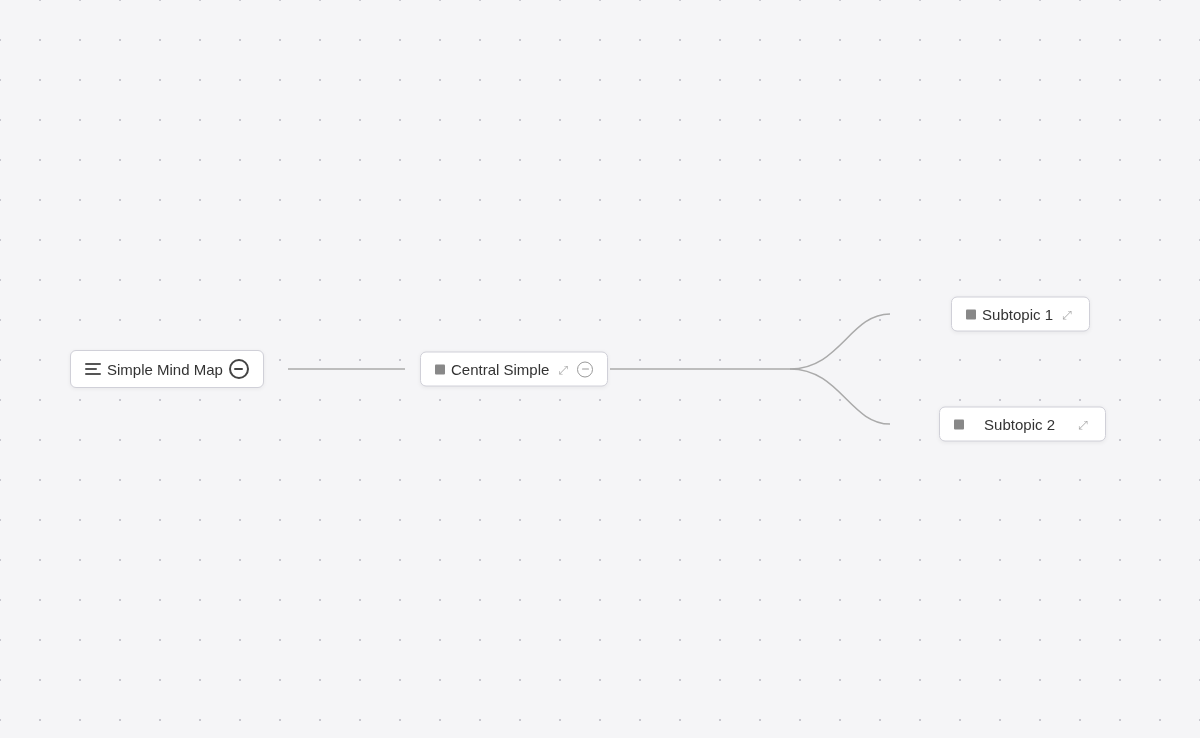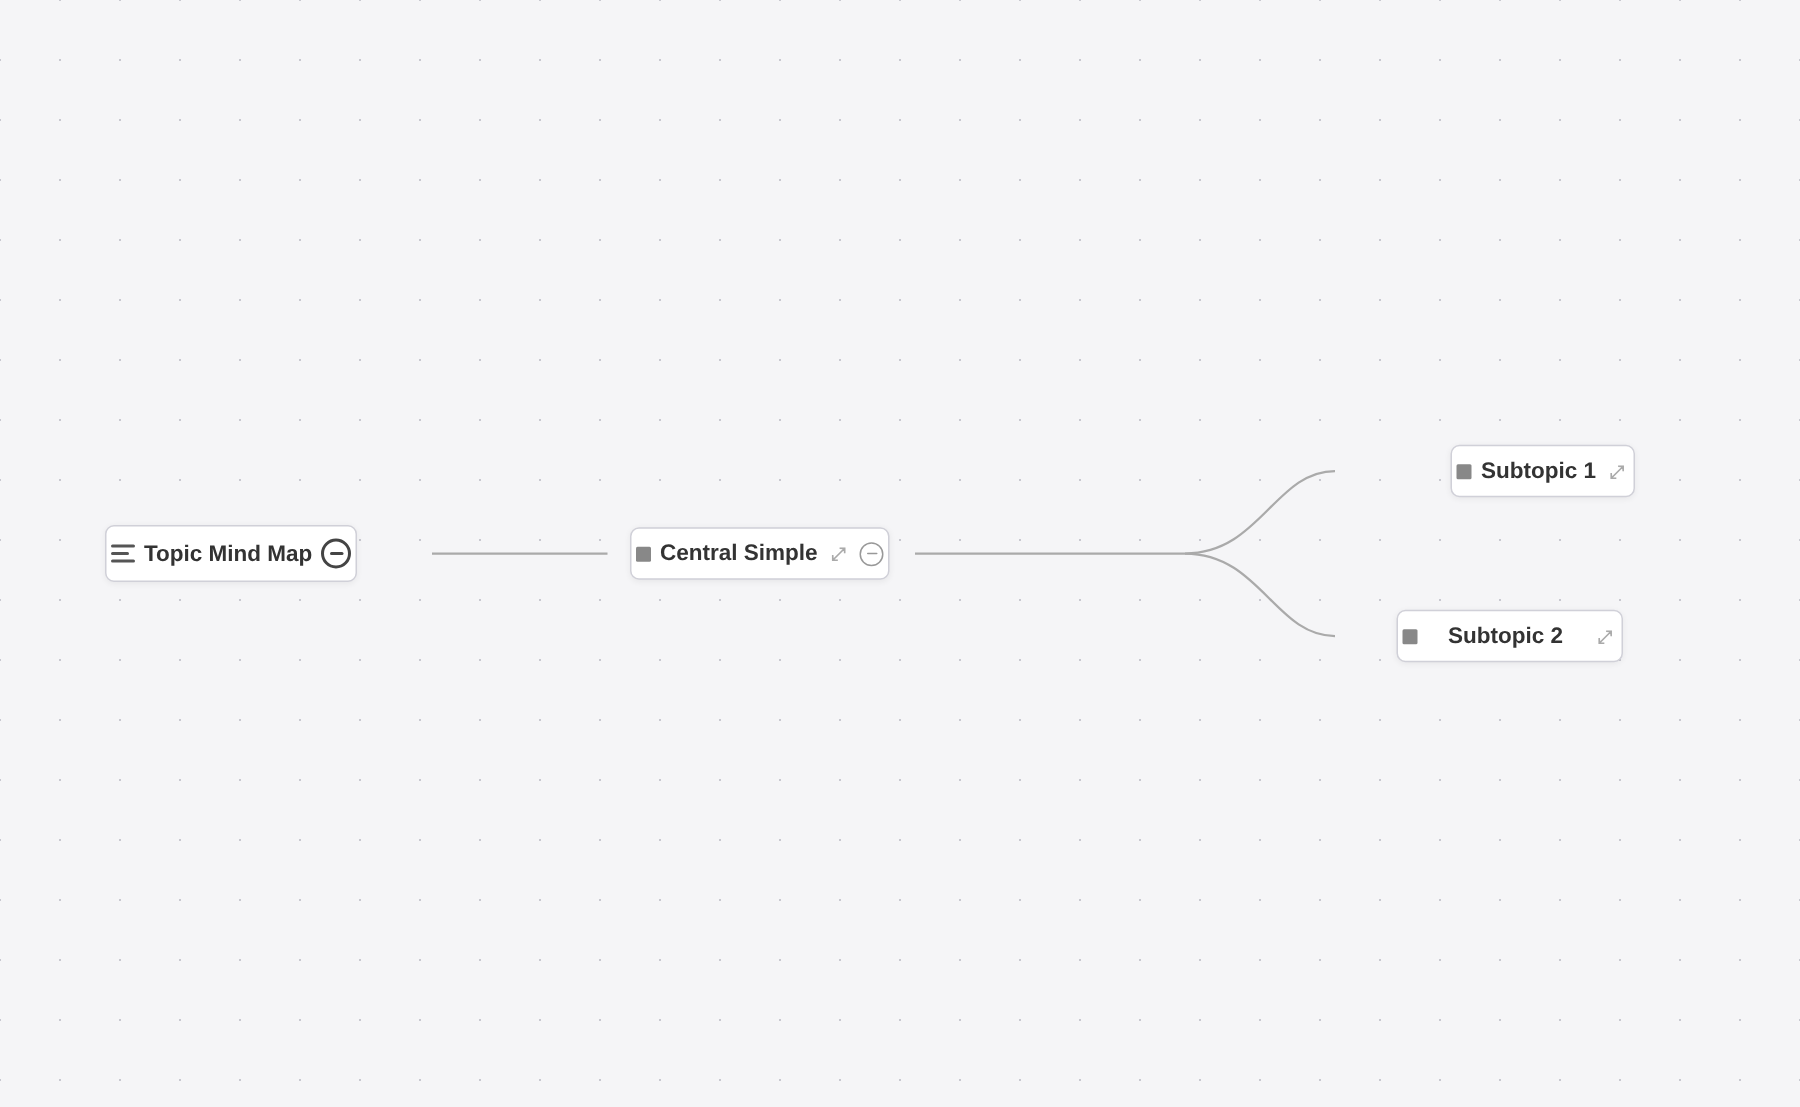--- a/index.html
+++ b/index.html
@@ -52,23 +52,23 @@
 
     
     .node {
       position: absolute;
       display: flex;
       align-items: center;
       gap: 6px;
       background: white;
       border-radius: 6px;
       border: 1.5px solid #d0d0d8;
-      padding: 8px 3px;
+      padding: 8px 14px;
       font-size: 15px;
-      font-weight: 700;
+      font-weight: 400;
       color: #333;
       white-space: nowrap;
       box-shadow: 0 1px 4px rgba(0,0,0,0.06);
       user-select: none;
     }
 
     .node-root {
       left: 20px;
       top: 50%;
       transform: translateY(-50%);
@@ -80,21 +80,21 @@
       transform: translateY(-50%);
     }
 
     .node-subtopic1 {
       right: 60px;
       top: 50%;
       transform: translateY(calc(-50% - 55px));
     }
 
     .node-subtopic2 {
-      right: 68px;
+      right: 44px;
       top: 50%;
       transform: translateY(calc(-50% + 55px));
       gap: 20px;
     }
 
     
     .node-square {
       width: 10px;
       height: 10px;
       background: #888;
@@ -205,21 +205,21 @@
 
       <path d="M740,200 C790,200 800,255 840,255" stroke="#aaa" stroke-width="1.5" fill="none"></path>
     </svg>
 
     <div class="node node-root">
       <div class="hamburger-icon">
         <span></span>
         <span></span>
         <span></span>
       </div>
-      <span>Topic Mind Map</span>
+      <span>Simple Mind Map</span>
       <div class="collapse-btn" title="Collapse"></div>
     </div>
 
     <div class="node node-central">
       <div class="node-square"></div>
       <span>Central Simple</span>
       <div class="expand-icon">⤢</div>
       <div class="collapse-btn-sm" title="Collapse"></div>
     </div>
 

